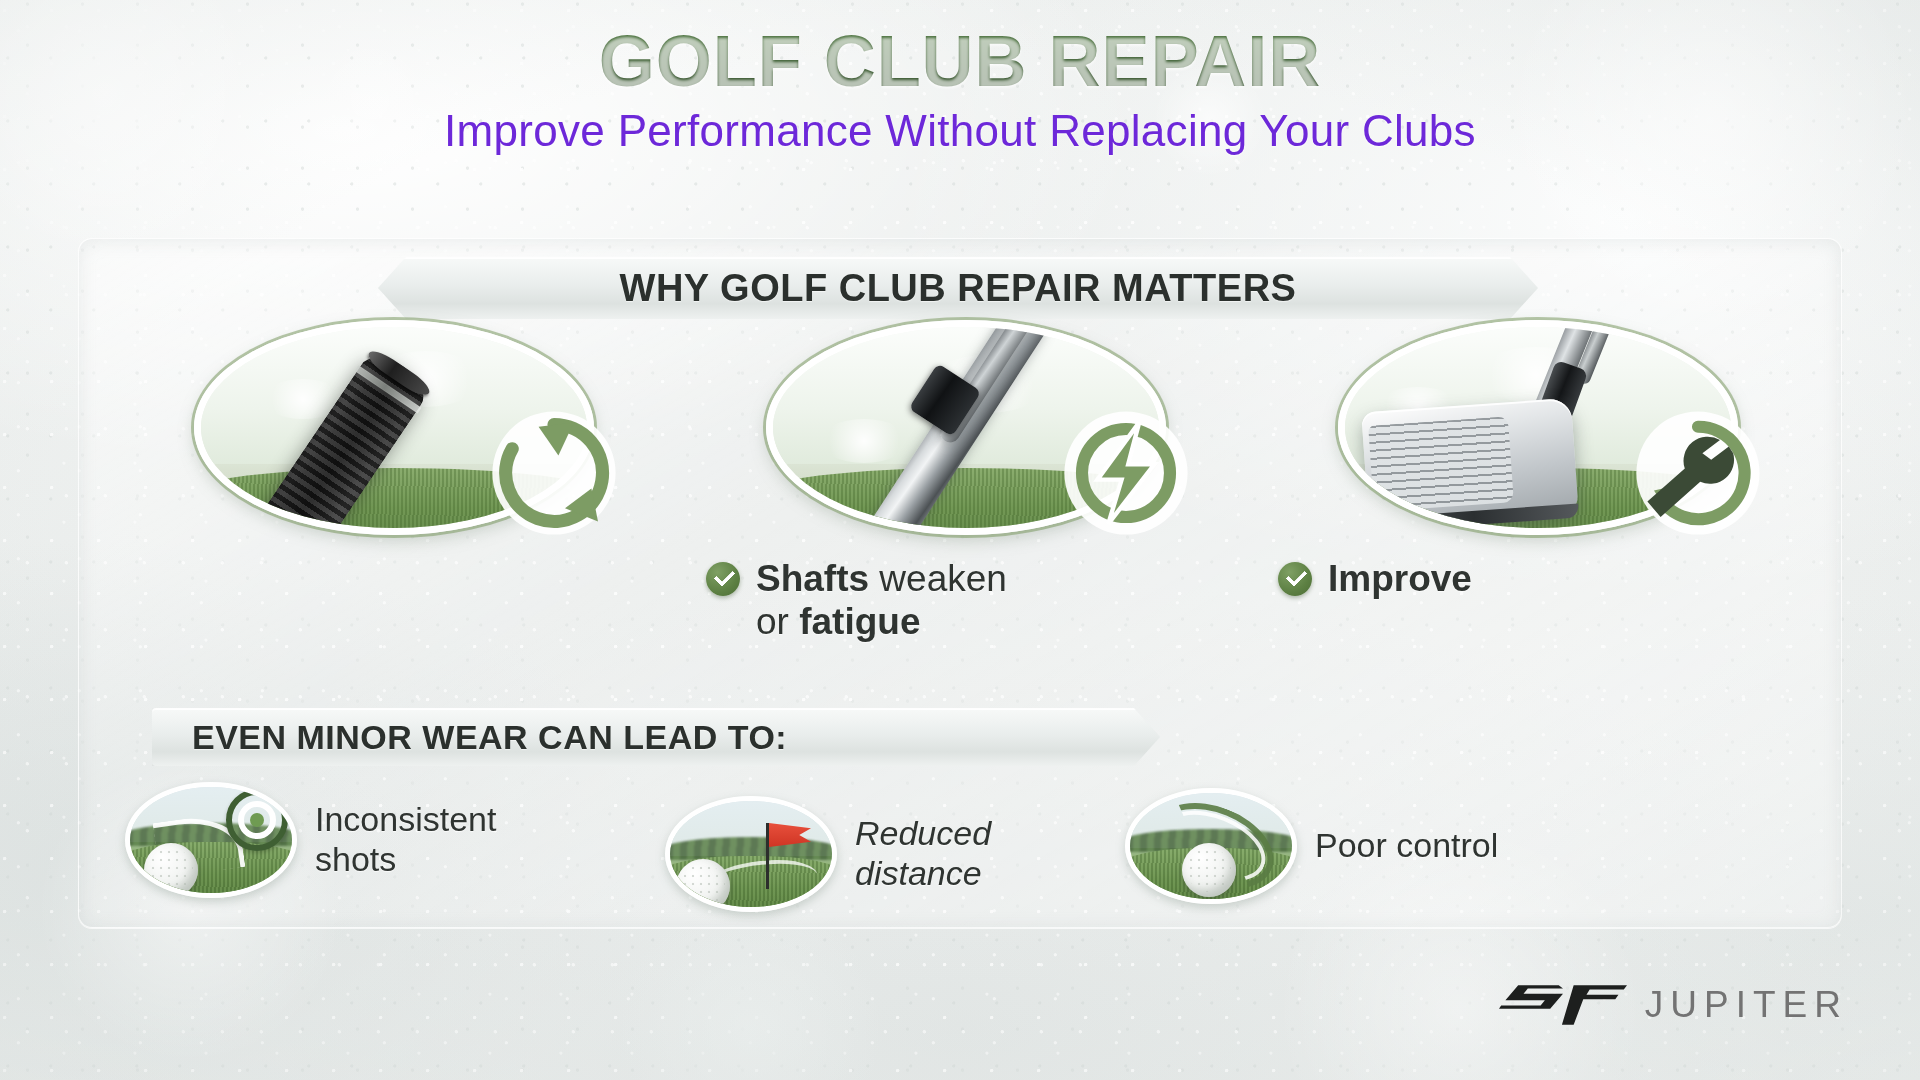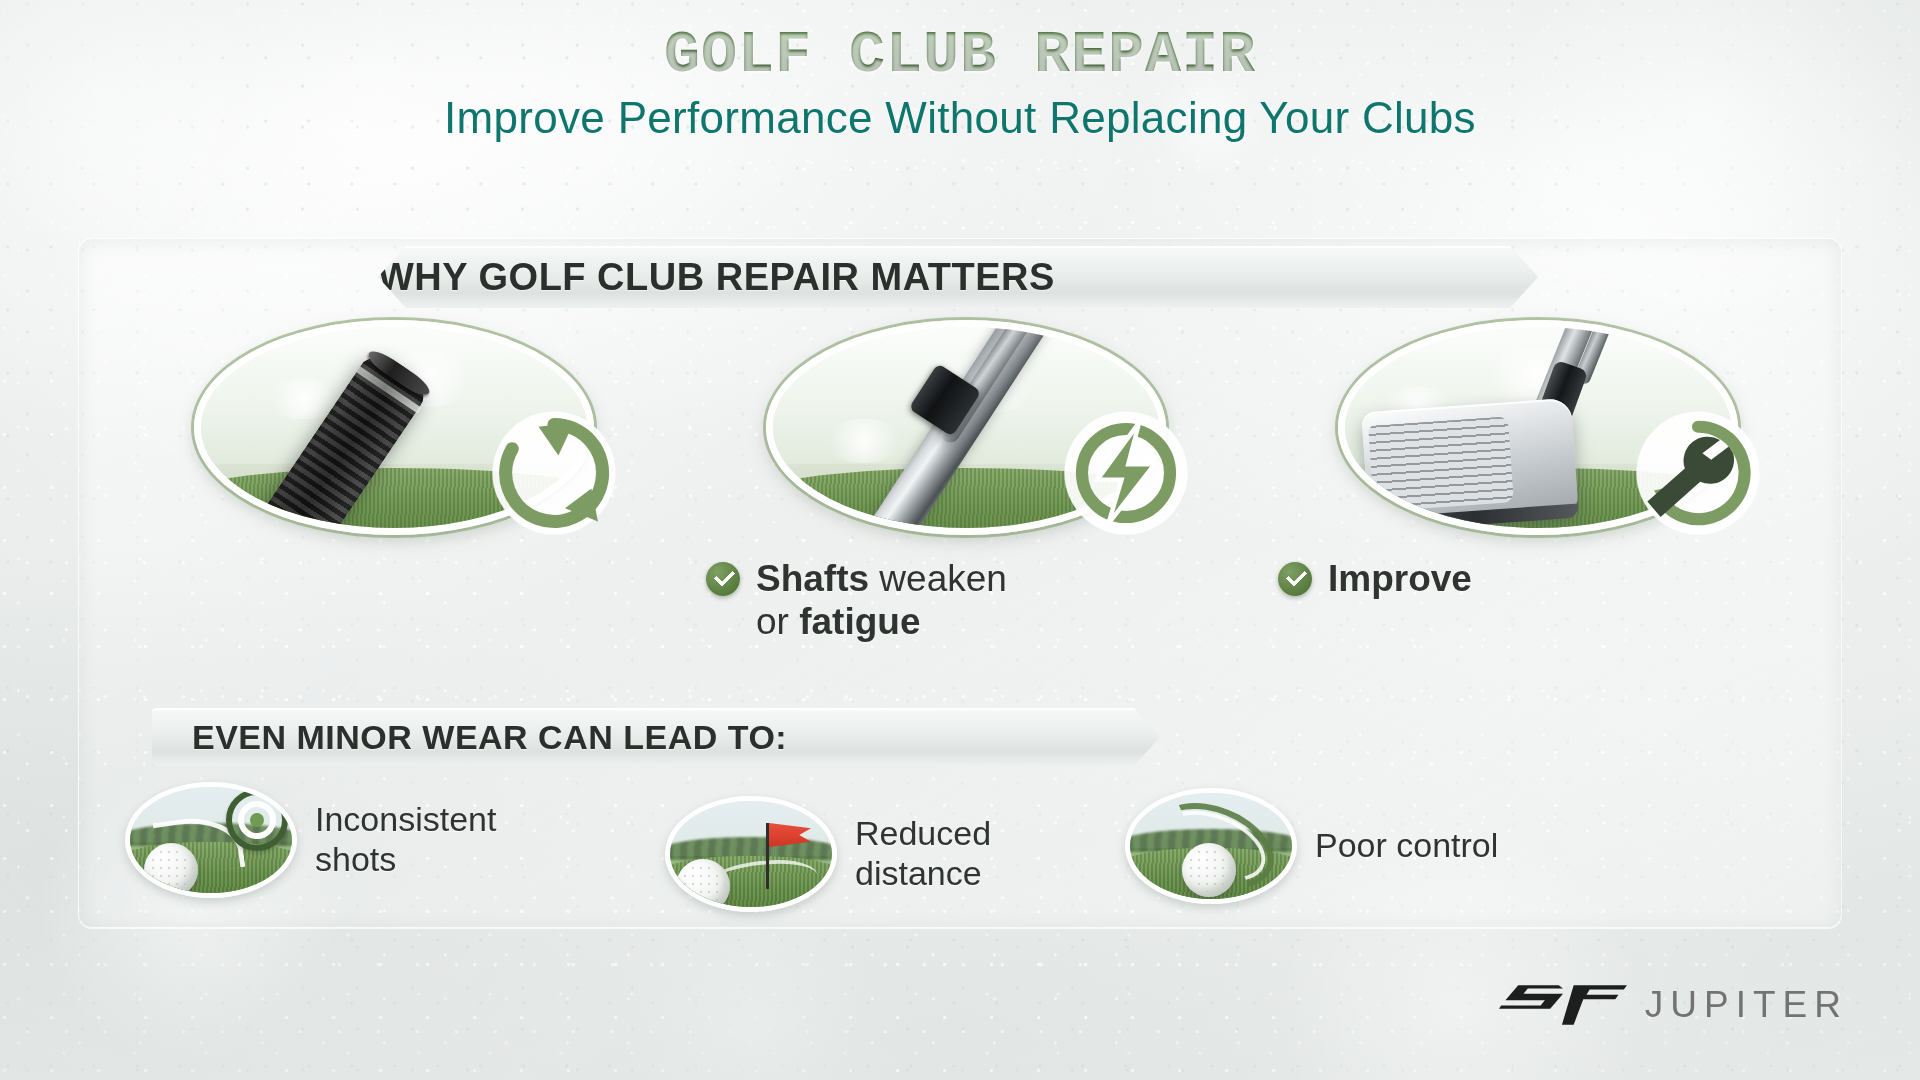--- a/index.html
+++ b/index.html
@@ -45,30 +45,30 @@
   #bg .b6 { left:300px;  top:30px;   width:140px; height:140px; background:radial-gradient(circle,rgba(255,255,255,.7),rgba(255,255,255,0) 68%); }
   #bg .b7 { left:1150px; top:60px;   width:120px; height:120px; background:radial-gradient(circle,rgba(255,255,255,.65),rgba(255,255,255,0) 68%); }
   #bg .vig {
     position:absolute; inset:0;
     background:radial-gradient(ellipse 85% 80% at 50% 45%, rgba(255,255,255,0) 50%, rgba(214,220,218,.45) 100%);
   }
 
   
   .header { position:absolute; left:0; top:24px; width:1920px; text-align:center; }
   .title {
-    font-size:60px; font-weight:bold; letter-spacing:1px;
+    font-size:72px; font-weight:bold; letter-spacing:1px;
     color:#3f6135;
     background:linear-gradient(180deg,#517a42 0%,#3e6034 48%,#2f4a27 100%);
     -webkit-background-clip:text; background-clip:text; color:transparent;
     text-shadow:0 2px 3px rgba(255,255,255,.65);
-    font-family:Liberation Mono, monospace;
+    font-family:Liberation Sans, sans-serif;
     line-height:1.05;
   }
   .subtitle {
-    margin-top:6px; font-size:44px; color:#0f766e; font-weight:400;
+    margin-top:6px; font-size:44px; color:#6d28d9; font-weight:400;
     letter-spacing:.3px;
     text-shadow:0 1px 2px rgba(255,255,255,.8);
   }
 
   
   .panel {
     position:absolute; left:78px; top:238px; width:1764px; height:690px;
     background:linear-gradient(150deg, rgba(255,255,255,.50) 0%, rgba(255,255,255,.22) 40%, rgba(255,255,255,.42) 100%);
     border:1px solid rgba(255,255,255,.62);
     border-radius:14px;
@@ -81,21 +81,22 @@
     background:linear-gradient(180deg,#f7f9f8 0%, #e9edec 45%, #dde2e0 75%, #eef1f0 100%);
     box-shadow:0 2px 5px rgba(140,150,148,.25), 0 1px 0 rgba(255,255,255,.9) inset;
     border-top:1px solid rgba(255,255,255,.9);
   }
   .banner .b-text {
     font-weight:bold; color:#2b302d; letter-spacing:.5px; white-space:nowrap;
     text-shadow:0 1px 1px rgba(255,255,255,.6);
   }
   
   #banner-why {
-    left:378px; top:246px; width:1160px; height:62px;
+    left:378px; top:257px; width:1160px; height:62px;
+    justify-content:center;
     clip-path:polygon(28px 0, calc(100% - 28px) 0, 100% 50%, calc(100% - 28px) 100%, 28px 100%, 0 50%);
     border-radius:3px;
   }
   #banner-why .b-text { font-size:38px; }
 
   
   #banner-wear {
     left:152px; top:708px; width:1008px; height:58px;
     padding-left:40px;
     clip-path:polygon(0 0, calc(100% - 26px) 0, 100% 50%, calc(100% - 26px) 100%, 0 100%);
@@ -237,21 +238,21 @@
   .f-text {
     font-size:37px; color:#2f3431; line-height:1.17; max-width:420px;
     text-shadow:0 1px 1px rgba(255,255,255,.7);
   }
   .f-text b { font-weight:bold; }
 
   
   .cons-row { position:absolute; left:125px; top:782px; width:1700px; height:130px; }
   .cons { position:absolute; display:flex; align-items:center; gap:18px; }
   .c1 { left:0;    top:0; }
-  .c2 { left:540;  top:0; }
+  .c2 { left:540;  top:0;font-style:italic; }
   .c3 { left:1000px; top:0; }
   .cons-oval {
     position:relative; flex:0 0 auto; width:172px; height:116px; border-radius:50%;
     border:5px solid #ffffff;
     box-shadow:0 4px 10px rgba(130,145,135,.35);
     overflow:hidden;
     background:linear-gradient(180deg,#dbe6ea 0%, #cfe0dc 38%, #8bae6f 62%, #6e9a53 100%);
   }
   .cons-oval .c-sky { position:absolute; left:0; top:0; width:100%; height:52%;
     background:linear-gradient(180deg,#e4eef1 0%, #dfe9e6 100%); }

